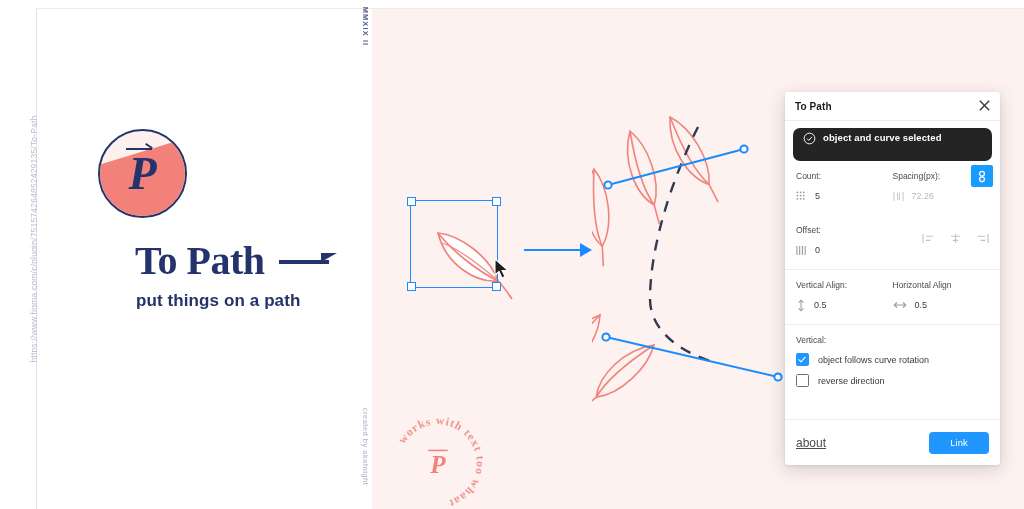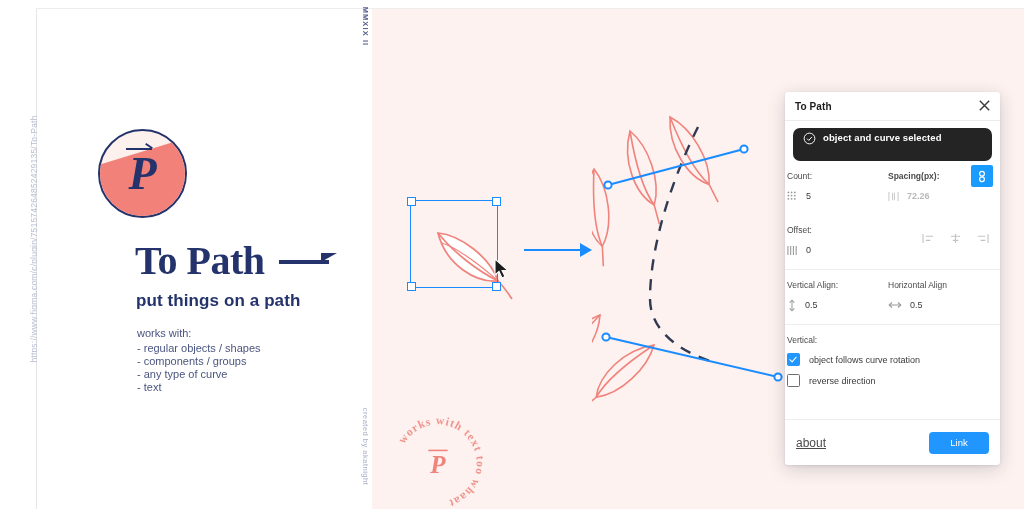--- a/index.html
+++ b/index.html
@@ -130,29 +130,29 @@
   }
   .panel-title{font-size:10px;font-weight:700;color:#1c1c1c;letter-spacing:.1px;}
   .close-x{position:absolute;right:8px;top:6px;width:15px;height:15px;cursor:pointer;}
 
   .toast{
     margin:7px 8px 0 8px;height:25px;border-radius:7px;background:#242424;
     display:flex;gap:7px;padding:4px 10px;
   }
   .toast-text{color:#ffffff;font-size:9.5px;font-weight:700;letter-spacing:.1px;}
 
-  .section{border-bottom:1px solid #ededed;padding:10px 11px 11px 2px;}
+  .section{border-bottom:1px solid #ededed;padding:10px 11px 11px 11px;}
   .lbl{font-size:8.5px;color:#4a4a4a;}
   .row2{display:flex;}
   .col{width:50%;}
   .fieldrow{display:flex;align-items:center;gap:8px;margin-top:7px;height:16px;}
   .val{font-size:9px;color:#3a3a3a;}
   .val.dim{color:#b9b9b9;}
 
-  .sp-wrap{position:relative;font-weight:bold;}
+  .sp-wrap{position:relative;}
   .link-btn{
     position:absolute;right:-4px;top:-6px;width:22px;height:22px;border-radius:2px;
     background:#1a9cff;display:flex;align-items:center;justify-content:center;cursor:pointer;
   }
 
   .align-icons{display:flex;gap:14px;justify-content:flex-end;margin-top:8px;}
 
   .chk-row{display:flex;align-items:center;gap:9px;margin-top:8px;}
   .chk{width:11px;height:11px;border:1.3px solid #6f6f6f;border-radius:1.5px;background:#fff;flex:0 0 auto;}
   .chk.on{background:#2196ff;border-color:#2196ff;position:relative;}
@@ -195,29 +195,20 @@
     <div class="title-row">
       <div class="title">To Path</div>
       <div class="arrow-long">
         <div class="bar"></div>
           <div class="head"></div>
       </div>
     </div>
 
     <div class="subtitle">put things on a path</div>
 
-    <div class="works-block">
-      <div class="w-head">works with:</div>
-      <ul>
-        <li>- regular objects / shapes</li>
-        <li>- components / groups</li>
-        <li>- any type of curve</li>
-        <li>- text</li>
-      </ul>
-    </div>
   </div>
 
   <div class="divider-col"></div>
   <div class="mmxix">MMXIX II</div>
   <div class="createdby">created by akatnight</div>
 
   <div class="canvas">
 
     <svg width="110" height="110" style="position:absolute;left:48px;top:200px">
       <path d="M18 24 C40 26 70 48 78 72 C56 74 26 56 18 24 Z" fill="#fff" stroke="#f0837c" stroke-width="1.7"></path>

